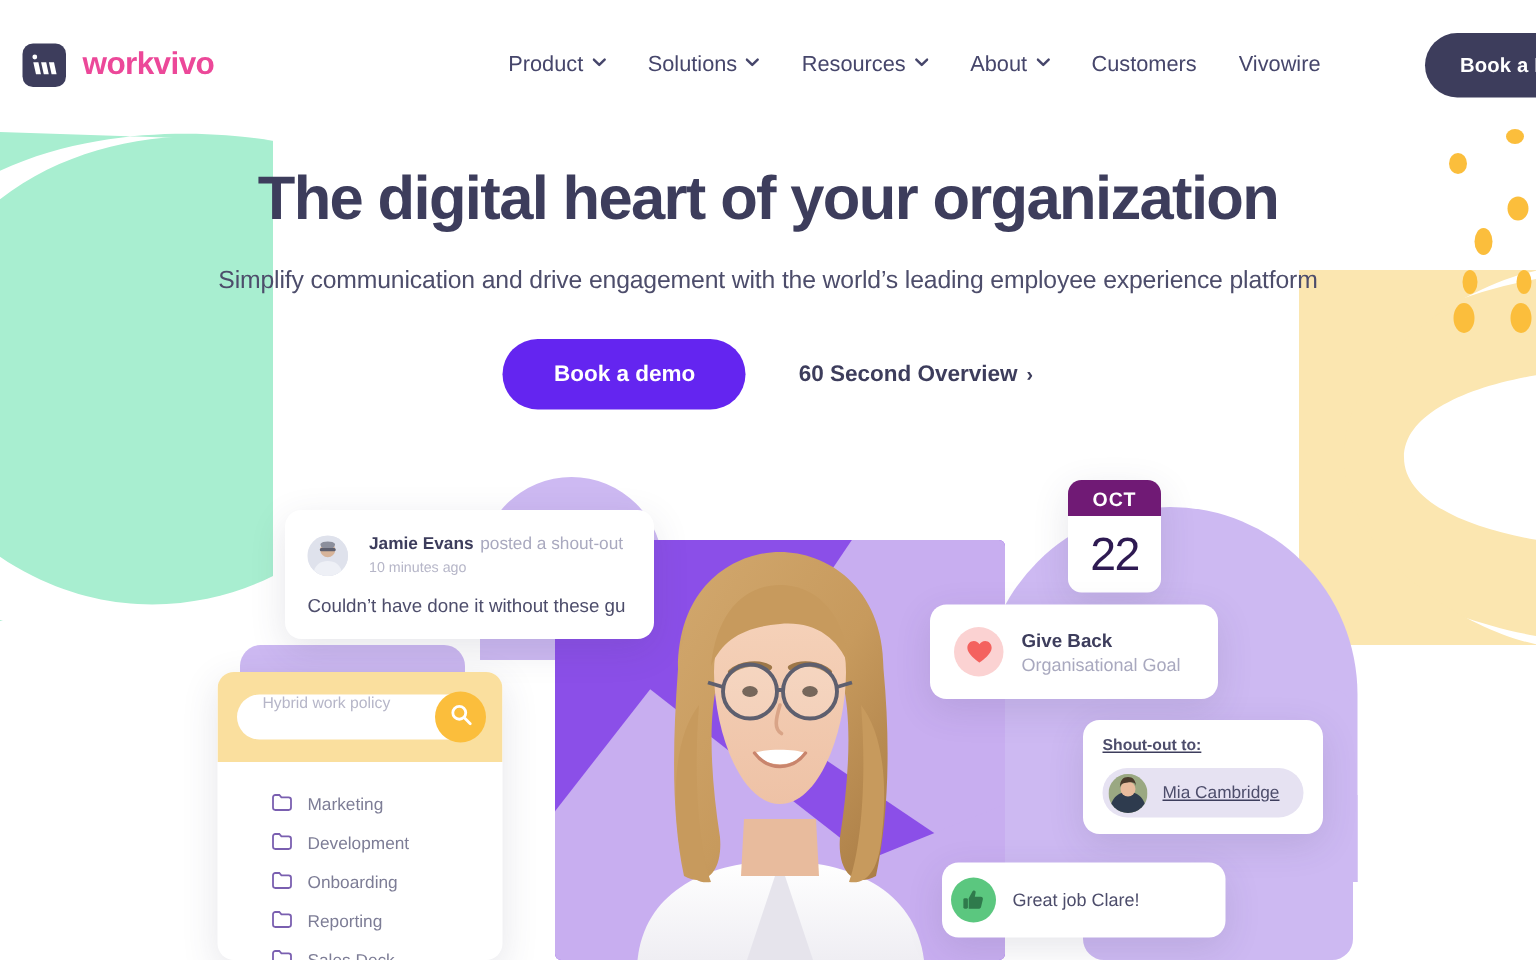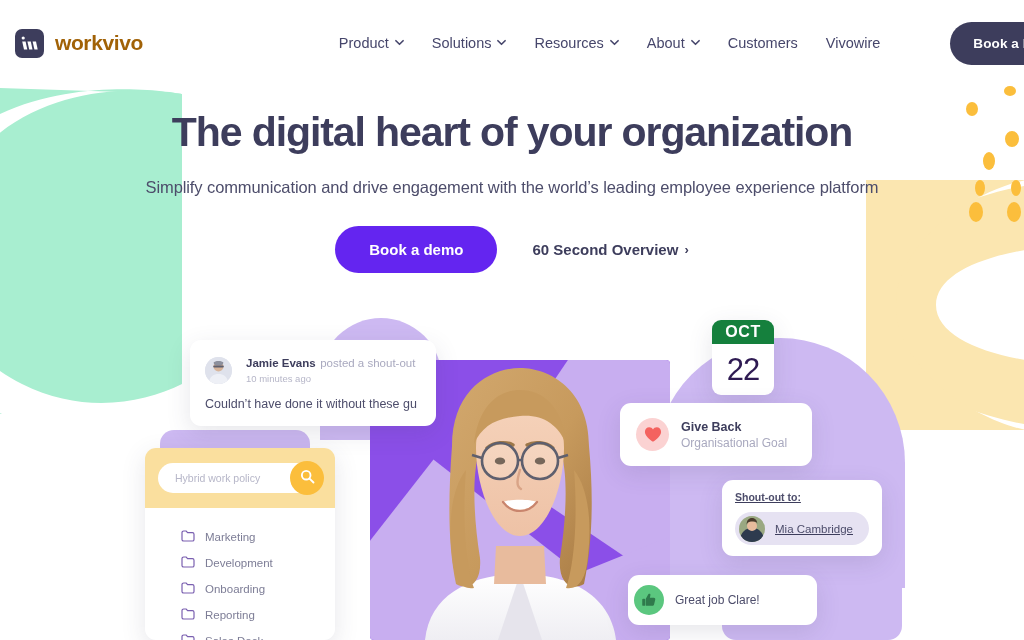--- a/index.html
+++ b/index.html
@@ -25,21 +25,21 @@
   .navbar {
     position:absolute; left:0; top:0; width:1024px; height:86px;
     display:flex; align-items:center; z-index:40;
   }
   .brand { display:flex; align-items:center; gap:11px; margin-left:15px; }
   .logo-mark {
     width:29px; height:29px; border-radius:7px; background:#3d3d5c;
     display:flex; align-items:center; justify-content:center;
   }
   .brand-name {
-    font-size:21px; font-weight:bold; color:#a16207; letter-spacing:-0.4px;
+    font-size:21px; font-weight:bold; color:#ec4899; letter-spacing:-0.4px;
   }
   .nav-links { display:flex; align-items:center; gap:28px; margin-left:196px; }
   .nav-item {
     display:flex; align-items:flex-start; gap:6px;
     font-size:14.5px; color:#46466b; cursor:pointer; white-space:nowrap;
   }
   .chev { display:inline-block; width:9px; height:9px; position:relative; top:-1px; }
   .btn-demo-top {
     margin-left:42px; background:#3d3d5c; color:#fff;
     font-size:13.5px; font-weight:bold; letter-spacing:0.1px;
@@ -117,42 +117,42 @@
   .so-action { font-size:11.5px; color:#a9a9bf; }
   .so-time { font-size:9.5px; color:#b6b6c8; margin-top:2px; }
   .so-body { margin-top:13px; font-size:12.5px; color:#4d4d6b; white-space:nowrap; overflow:hidden; }
 
   .card-search { left:145px; top:148px; width:190px; height:192px; overflow:hidden; padding:0; }
   .search-head {
     height:60px; background:#fadf9e; display:flex; align-items:center; padding:0 13px;
   }
   .search-pill {
     position:relative; width:100%; height:30px; background:#fff; border-radius:15px;
-    display:flex; align-items:center; padding-left:17px;
+    display:flex; align-items:flex-start; padding-left:17px;
   }
   .search-input {
     border:none; outline:none; background:transparent; width:115px;
     font-family:"Liberation Sans", sans-serif; font-size:10.5px; color:#4d4d6b;
   }
   .search-input::placeholder { color:#b6b6c8; }
   .search-btn {
     position:absolute; right:-2px; top:-2px; width:34px; height:34px;
     background:#fbbe3c; border:none; border-radius:50%; cursor:pointer;
     display:flex; align-items:center; justify-content:center;
   }
   .folder-list { padding:20px 0 0 36px; }
   .folder-row { display:flex; align-items:center; gap:10px; margin-bottom:8px; cursor:pointer; }
   .folder-label { font-size:11.5px; color:#7d7d96; }
 
   .card-cal {
     left:712px; top:20px; width:62px; height:75px; overflow:hidden;
     border-radius:9px; padding:0;
   }
   .cal-top {
-    height:24px; background:#15803d; color:#fff; font-size:16px; font-weight:bold;
+    height:24px; background:#701a75; color:#fff; font-size:13px; font-weight:bold;
     display:flex; align-items:center; justify-content:center; letter-spacing:0.6px;
   }
   .cal-day {
     height:51px; display:flex; align-items:center; justify-content:center;
     font-size:31px; color:#2e1a52; letter-spacing:-1px;
   }
 
   .card-goal {
     left:620px; top:103px; width:192px; height:63px; padding:0 16px;
     display:flex; align-items:center; gap:12px;

